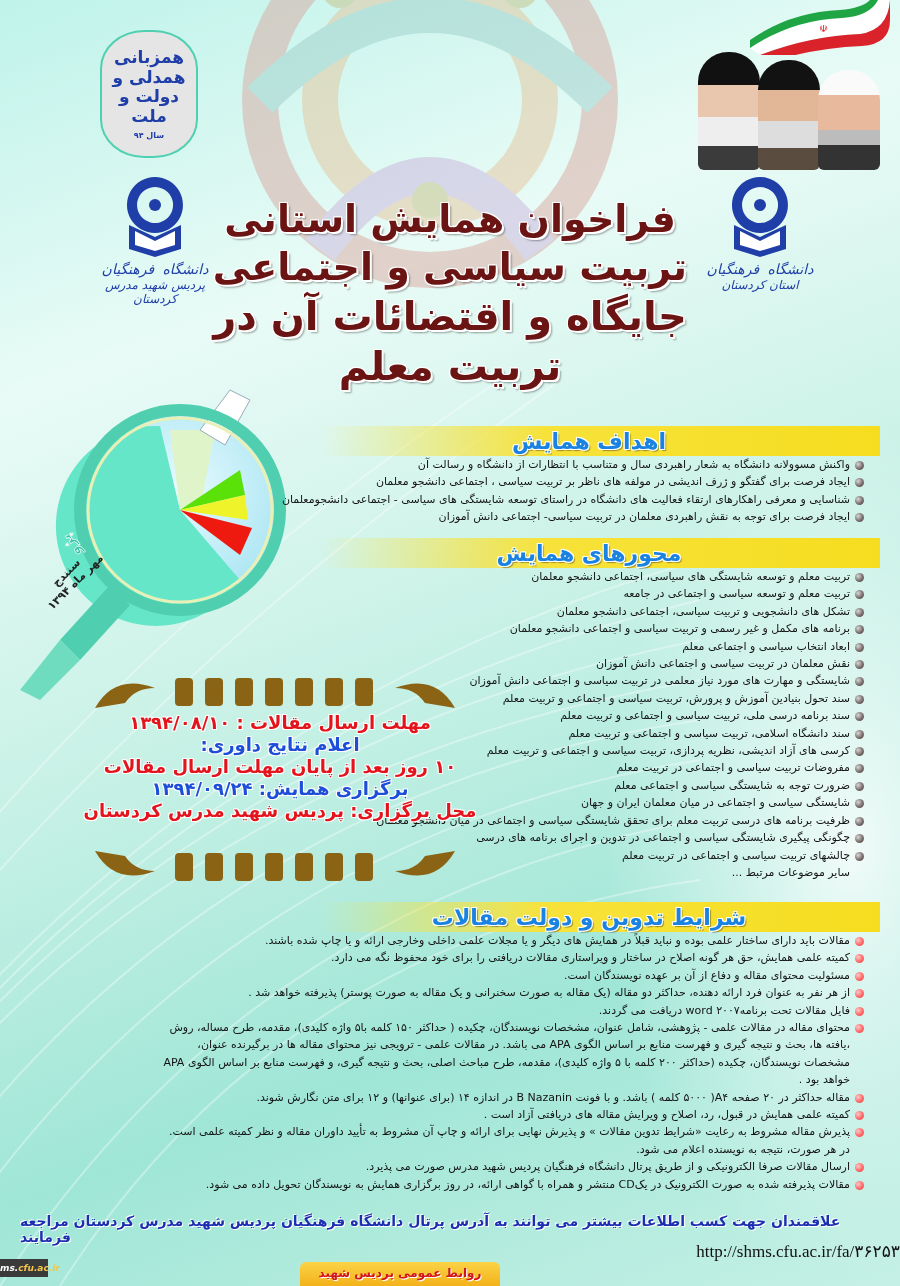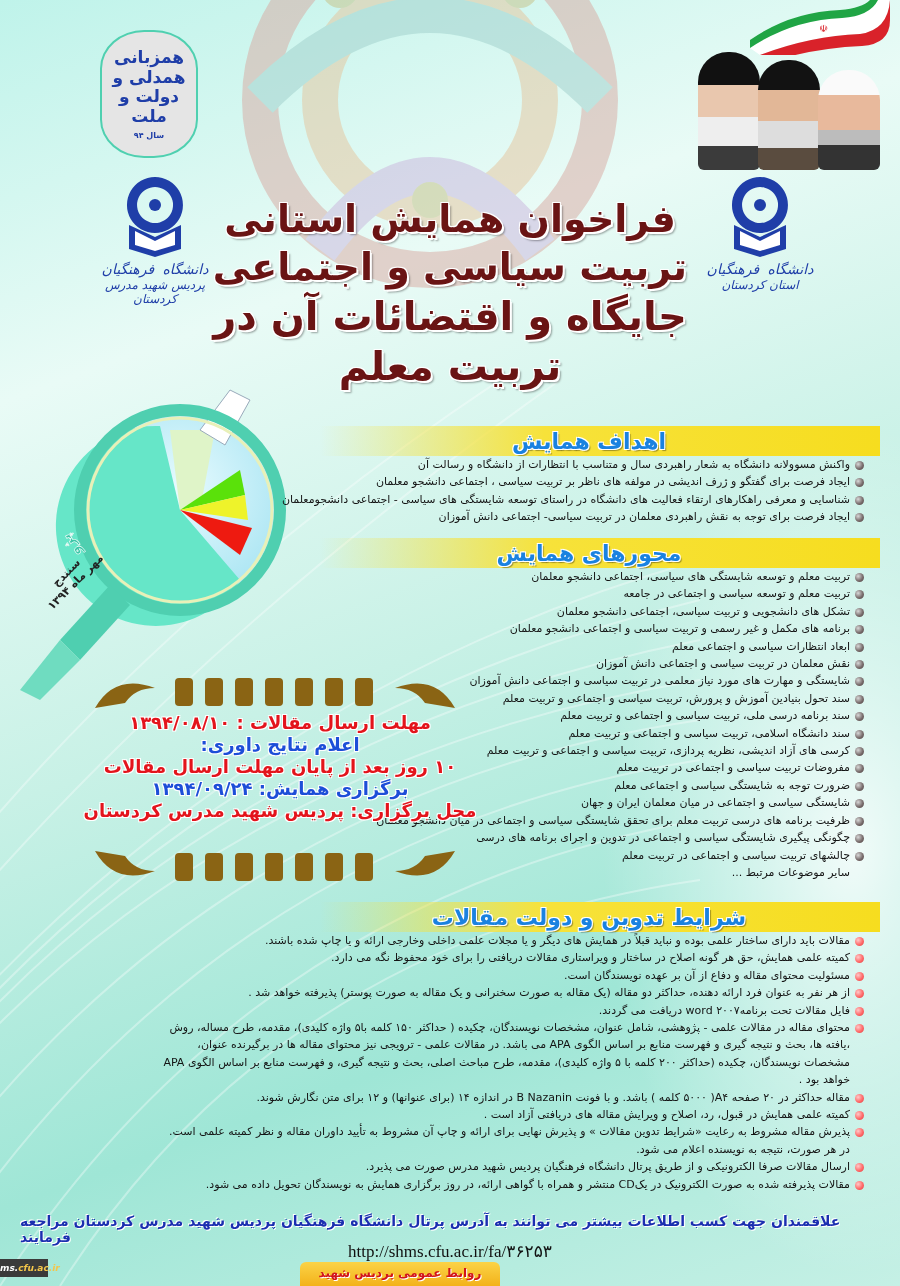--- a/index.html
+++ b/index.html
@@ -78,21 +78,21 @@
   .orn-bot { top: 843px; }
   .dates { position: absolute; left: 70px; width: 420px; top: 712px; text-align: center; }
   .dates div { font-weight: bold; font-size: 18px; line-height: 22px; color: #e3141c;
     text-shadow: 1px 1px 0 #fff, -1px -1px 0 #fff, 1px -1px 0 #fff, -1px 1px 0 #fff; }
   .dates .dark { color: #1d4ed8; }
 
   
   .footer-note { position: absolute; left: 20px; right: 20px; top: 1213px; text-align: left;
     color: #1b2fb0; font-weight: bold; font-size: 14px;
     text-shadow: 1px 1px 0 #fff, -1px -1px 0 #fff; }
-  .footer-url { position: absolute; left: 0; right: 0; top: 1241px; text-align: center;
+  .footer-url { position: absolute; left: 0; right: 0; top: 1241px; text-align: right;
     font-family: "Liberation Serif", serif; font-size: 17px; color: #111; direction: ltr; }
   .footer-pr { position: absolute; left: 300px; width: 200px; top: 1262px; height: 24px;
     background: linear-gradient(#fbd347, #f3b21a); border-radius: 6px 6px 0 0;
     color: #d2151b; font-weight: bold; font-size: 12px; text-align: center; line-height: 22px;
     text-shadow: 1px 1px 0 #fff; }
   .site-badge { position: absolute; left: 0; top: 1259px; width: 48px; height: 18px; background: #3a3a3a;
     color: #fff; font-size: 9px; font-weight: bold; font-style: italic; direction: ltr;
     display: flex; align-items: center; justify-content: center; }
   .site-badge span.accent { color: #f4c64a; }
 </style>
@@ -220,21 +220,21 @@
 
 <section class="section" id="sec-axes">
   <div class="section-header">
     <span class="section-title">محورهای همایش</span>
   </div>
   <ul class="items">
     <li>تربیت معلم و توسعه شایستگی های سیاسی، اجتماعی   دانشجو معلمان</li>
     <li>تربیت معلم  و توسعه  سیاسی و اجتماعی در جامعه</li>
     <li>تشکل های دانشجویی و تربیت سیاسی، اجتماعی  دانشجو معلمان</li>
     <li>برنامه های مکمل و غیر رسمی و تربیت سیاسی  و اجتماعی  دانشجو معلمان</li>
-    <li>ابعاد انتظارات سیاسی و اجتماعی معلم</li>
+    <li>ابعاد انتخاب سیاسی و اجتماعی معلم</li>
     <li>نقش معلمان در تربیت  سیاسی  و اجتماعی  دانش آموزان</li>
     <li>شایستگی و مهارت های مورد نیاز معلمی در تربیت سیاسی و اجتماعی دانش آموزان</li>
     <li>سند تحول بنیادین آموزش و پرورش، تربیت سیاسی و اجتماعی و تربیت معلم</li>
     <li>سند برنامه درسی ملی، تربیت سیاسی و اجتماعی و تربیت معلم</li>
     <li>سند دانشگاه اسلامی، تربیت سیاسی و اجتماعی و تربیت معلم</li>
     <li>کرسی های آزاد اندیشی، نظریه پردازی، تربیت سیاسی و اجتماعی و تربیت معلم</li>
     <li>مفروضات تربیت سیاسی و اجتماعی  در تربیت معلم</li>
     <li>ضرورت  توجه به شایستگی سیاسی و اجتماعی معلم</li>
     <li>شایستگی سیاسی و اجتماعی در میان معلمان ایران و جهان</li>
     <li>ظرفیت برنامه های درسی تربیت معلم برای تحقق شایستگی سیاسی و اجتماعی در میان دانشجو معلمان</li>

